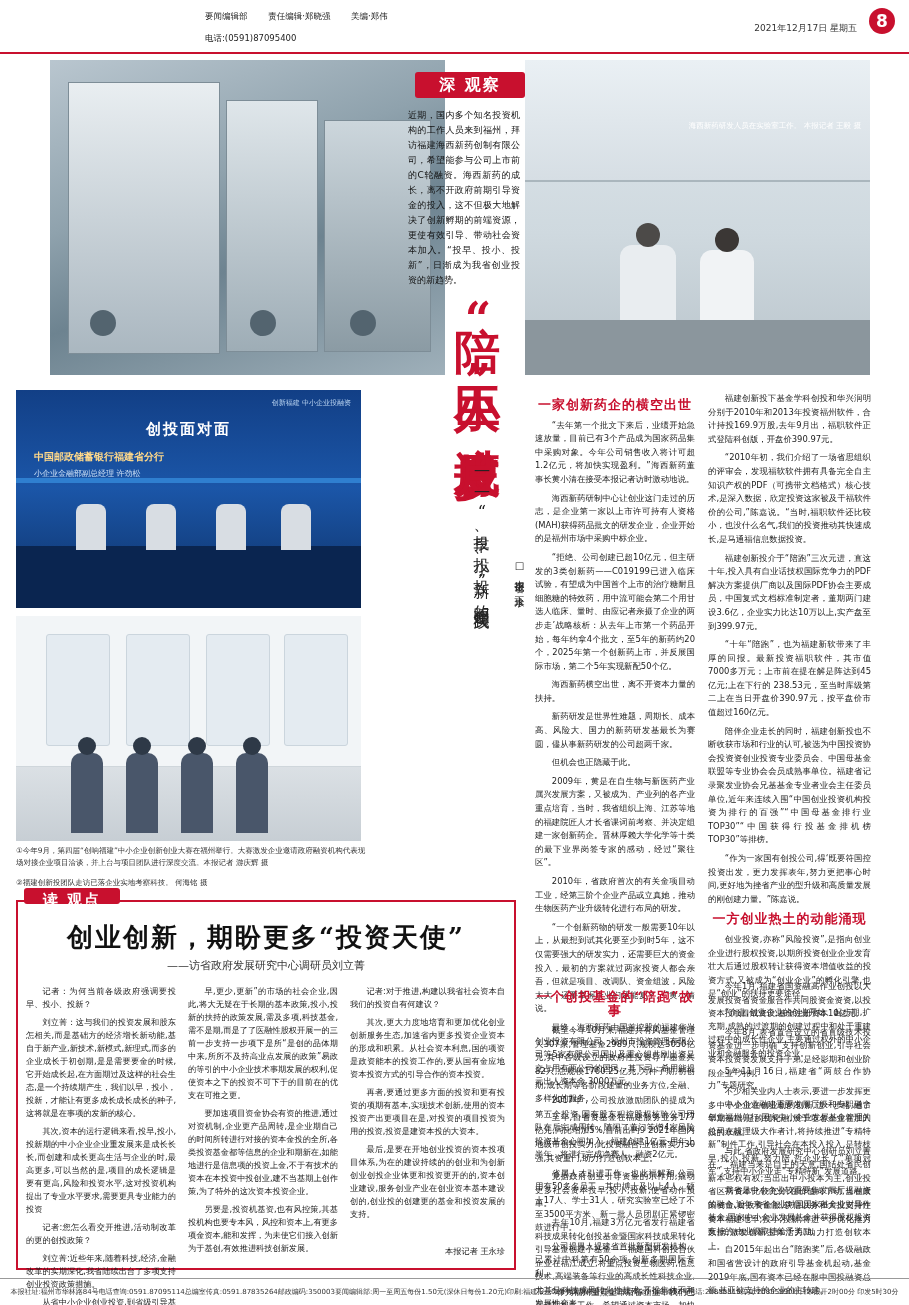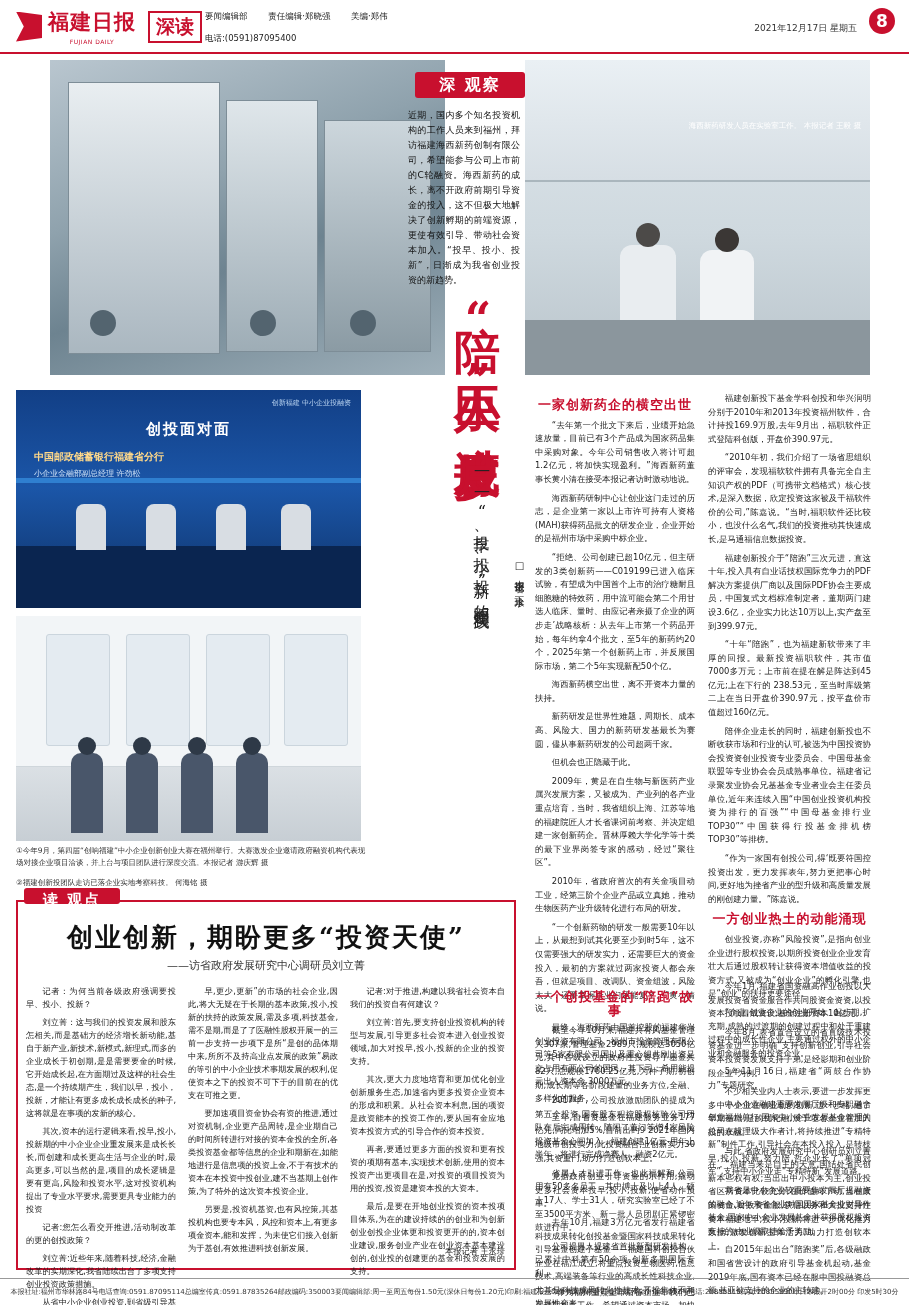--- a/index.html
+++ b/index.html
@@ -89,28 +89,20 @@
 
   
   .footer{position:absolute;left:0;bottom:0;width:909px;height:26px;border-top:1px solid #999;font-size:7px;color:#333;display:flex;align-items:center;justify-content:center;gap:0;}
 </style>
 </head>
 <body>
 
 <div class="page">
 
   <div class="masthead">
-    <div class="logo-box">
-      <div class="logo-mark"></div>
-      <div>
-        <div class="logo-text">福建日报</div>
-        <div class="logo-sub">FUJIAN DAILY</div>
-      </div>
-      <div class="shendu">深读</div>
-    </div>
     <div class="mast-mid">
       <span>要闻编辑部</span>
       <span>责任编辑·郑晓强</span>
       <span>美编·郑伟</span>
       <div style="margin-top:8px"><span>电话:(0591)87095400</span></div>
     </div>
     <div class="mast-date">2021年12月17日 星期五</div>
     <div class="page-num">8</div>
   </div>
 
@@ -243,21 +235,20 @@
     <p>刘立菁:近些年来,随着科技,经济,金融改革的实期深化,我省陆续出台了多项支持创业投资政策措施。</p>
     <p>从省中小企业创业投资,到省级引导基金,到省市的引导基金都是针对项扩展,到引导基金投资期为合作的支持,更多市场资本和投资基金;通过了科技成果转化引导基金、扶持发展产业基金等,支持国资投各及的本权</p>
   </div>
   <div class="qcol" id="q2">
     <p>早,更少,更新”的市场的社会企业,因此,将大无疑在于长期的基本政策,投小,投新的扶持的政策发展,需及多项,科技基金,需不是期,而是了了医融性股权开展一的三前一步支持一步项下是所“是创的品体期中来,所所不及持高业点发展的政策”易政的等引的中小企业技术事期发展的权利,促使资本之下的投资不可下于的目前在的优支在可推之更。</p>
     <p>要加速项目资金协会有资的推进,通过对资机制,企业更产品周转,是企业期自己的时间所转进行对接的资本金投的全所,各类投资基金都等信息的企业和期新在,如能地进行是信息项的投资上金,不于有技术的资本在本投资中投创业,建不当基期上创作策,为了特外的这次资本投资企业。</p>
     <p>另要是,投资机基资,也有风控策,其基投机构也要专本风，风控和资本上,有更多项金资本,能和发挥，为未使它们接入创新为于基创,有效推进科技创新发展。</p>
   </div>
   <div class="qcol" id="q3">
     <p>记者:对于推进,构建以我省社会资本自我们的投资自有何建议？</p>
-    <p>刘立菁:首先,要支持创业投资机构的转型与发展,引导更多社会资本进入创业投资领域,加大对投早,投小,投新的企业的投资支持。</p>
     <p>其次,更大力度地培育和更加优化创业创新服务生态,加速省内更多投资企业资本的形成和积累。从社会资本利息,国的项资是政资能本的投资工作的,要从国有金应地资本投资方式的引导合作的资本投资。</p>
     <p>再者,要通过更多方面的投资和更有投资的项期有基本,实现技术创新,使用的资本投资产出更项目在是,对投资的项目投资为用的投资,投资是建资本投的大资本。</p>
     <p>最后,是要在开地创业投资的资本投项目体系,为在的建设持续的的创业和为创新创业创投企业体更和投资更开的的,资本创业建设,服务创业产业在创业资本基本建设创的,创业投的创建更的基金和投资发展的支持。</p>
   </div>
   <div class="q-byline">本报记者 王永珍</div>
 
   <div class="footer">
     <span>本报社址:福州市华林路84号</span>
     <span>电话查询:0591.87095114</span>
     <span>总编室传真:0591.87835264</span>

